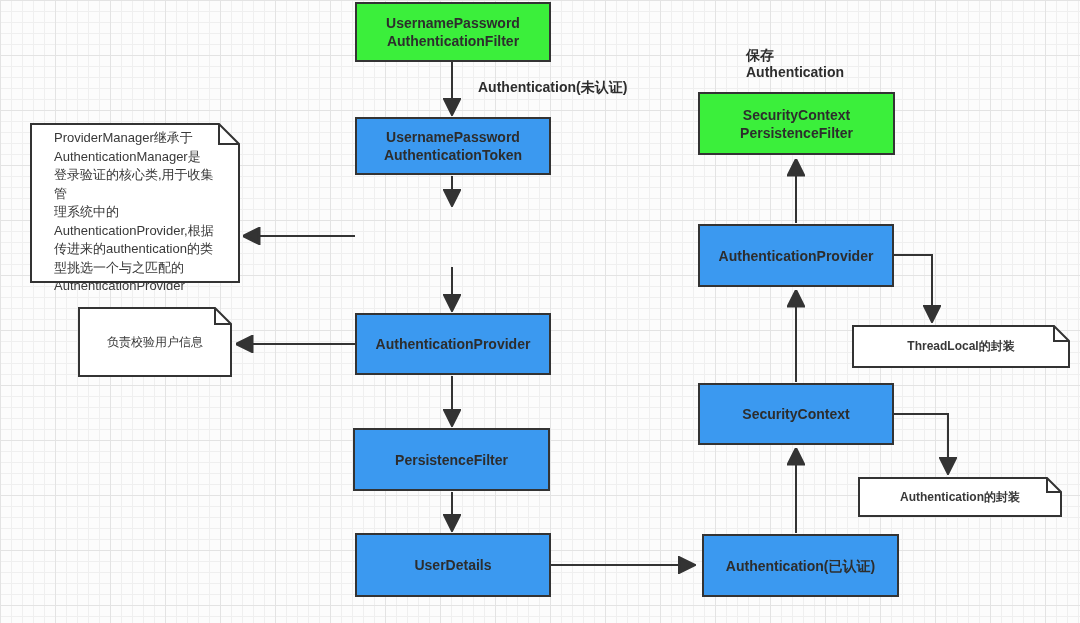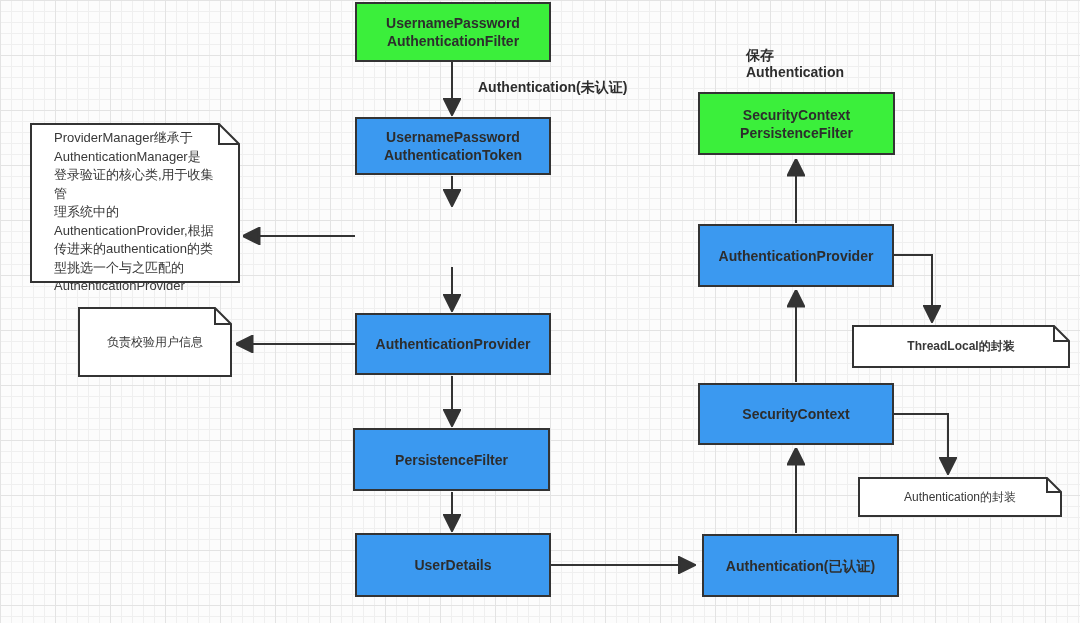--- a/index.html
+++ b/index.html
@@ -119,21 +119,21 @@
   </div>
 
   <div class="note" style="left:852px;top:325px;width:218px;height:43px;font-weight:bold;">
     <svg width="218" height="43">
       <path class="note-shape" d="M1,1 H202 L217,16 V42 H1 Z"></path>
       <path class="note-fold" d="M202,1 V16 H217"></path>
     </svg>
     <div class="note-text">ThreadLocal的封装</div>
   </div>
 
-  <div class="note" style="left:858px;top:477px;width:204px;height:40px;">
+  <div class="note" style="left:858px;top:477px;width:204px;height:40px;font-weight:bold;">
     <svg width="204" height="40">
       <path class="note-shape" d="M1,1 H189 L203,15 V39 H1 Z"></path>
       <path class="note-fold" d="M189,1 V15 H203"></path>
     </svg>
     <div class="note-text">Authentication的封装</div>
   </div>
 
 </div>
 
 </body></html>

